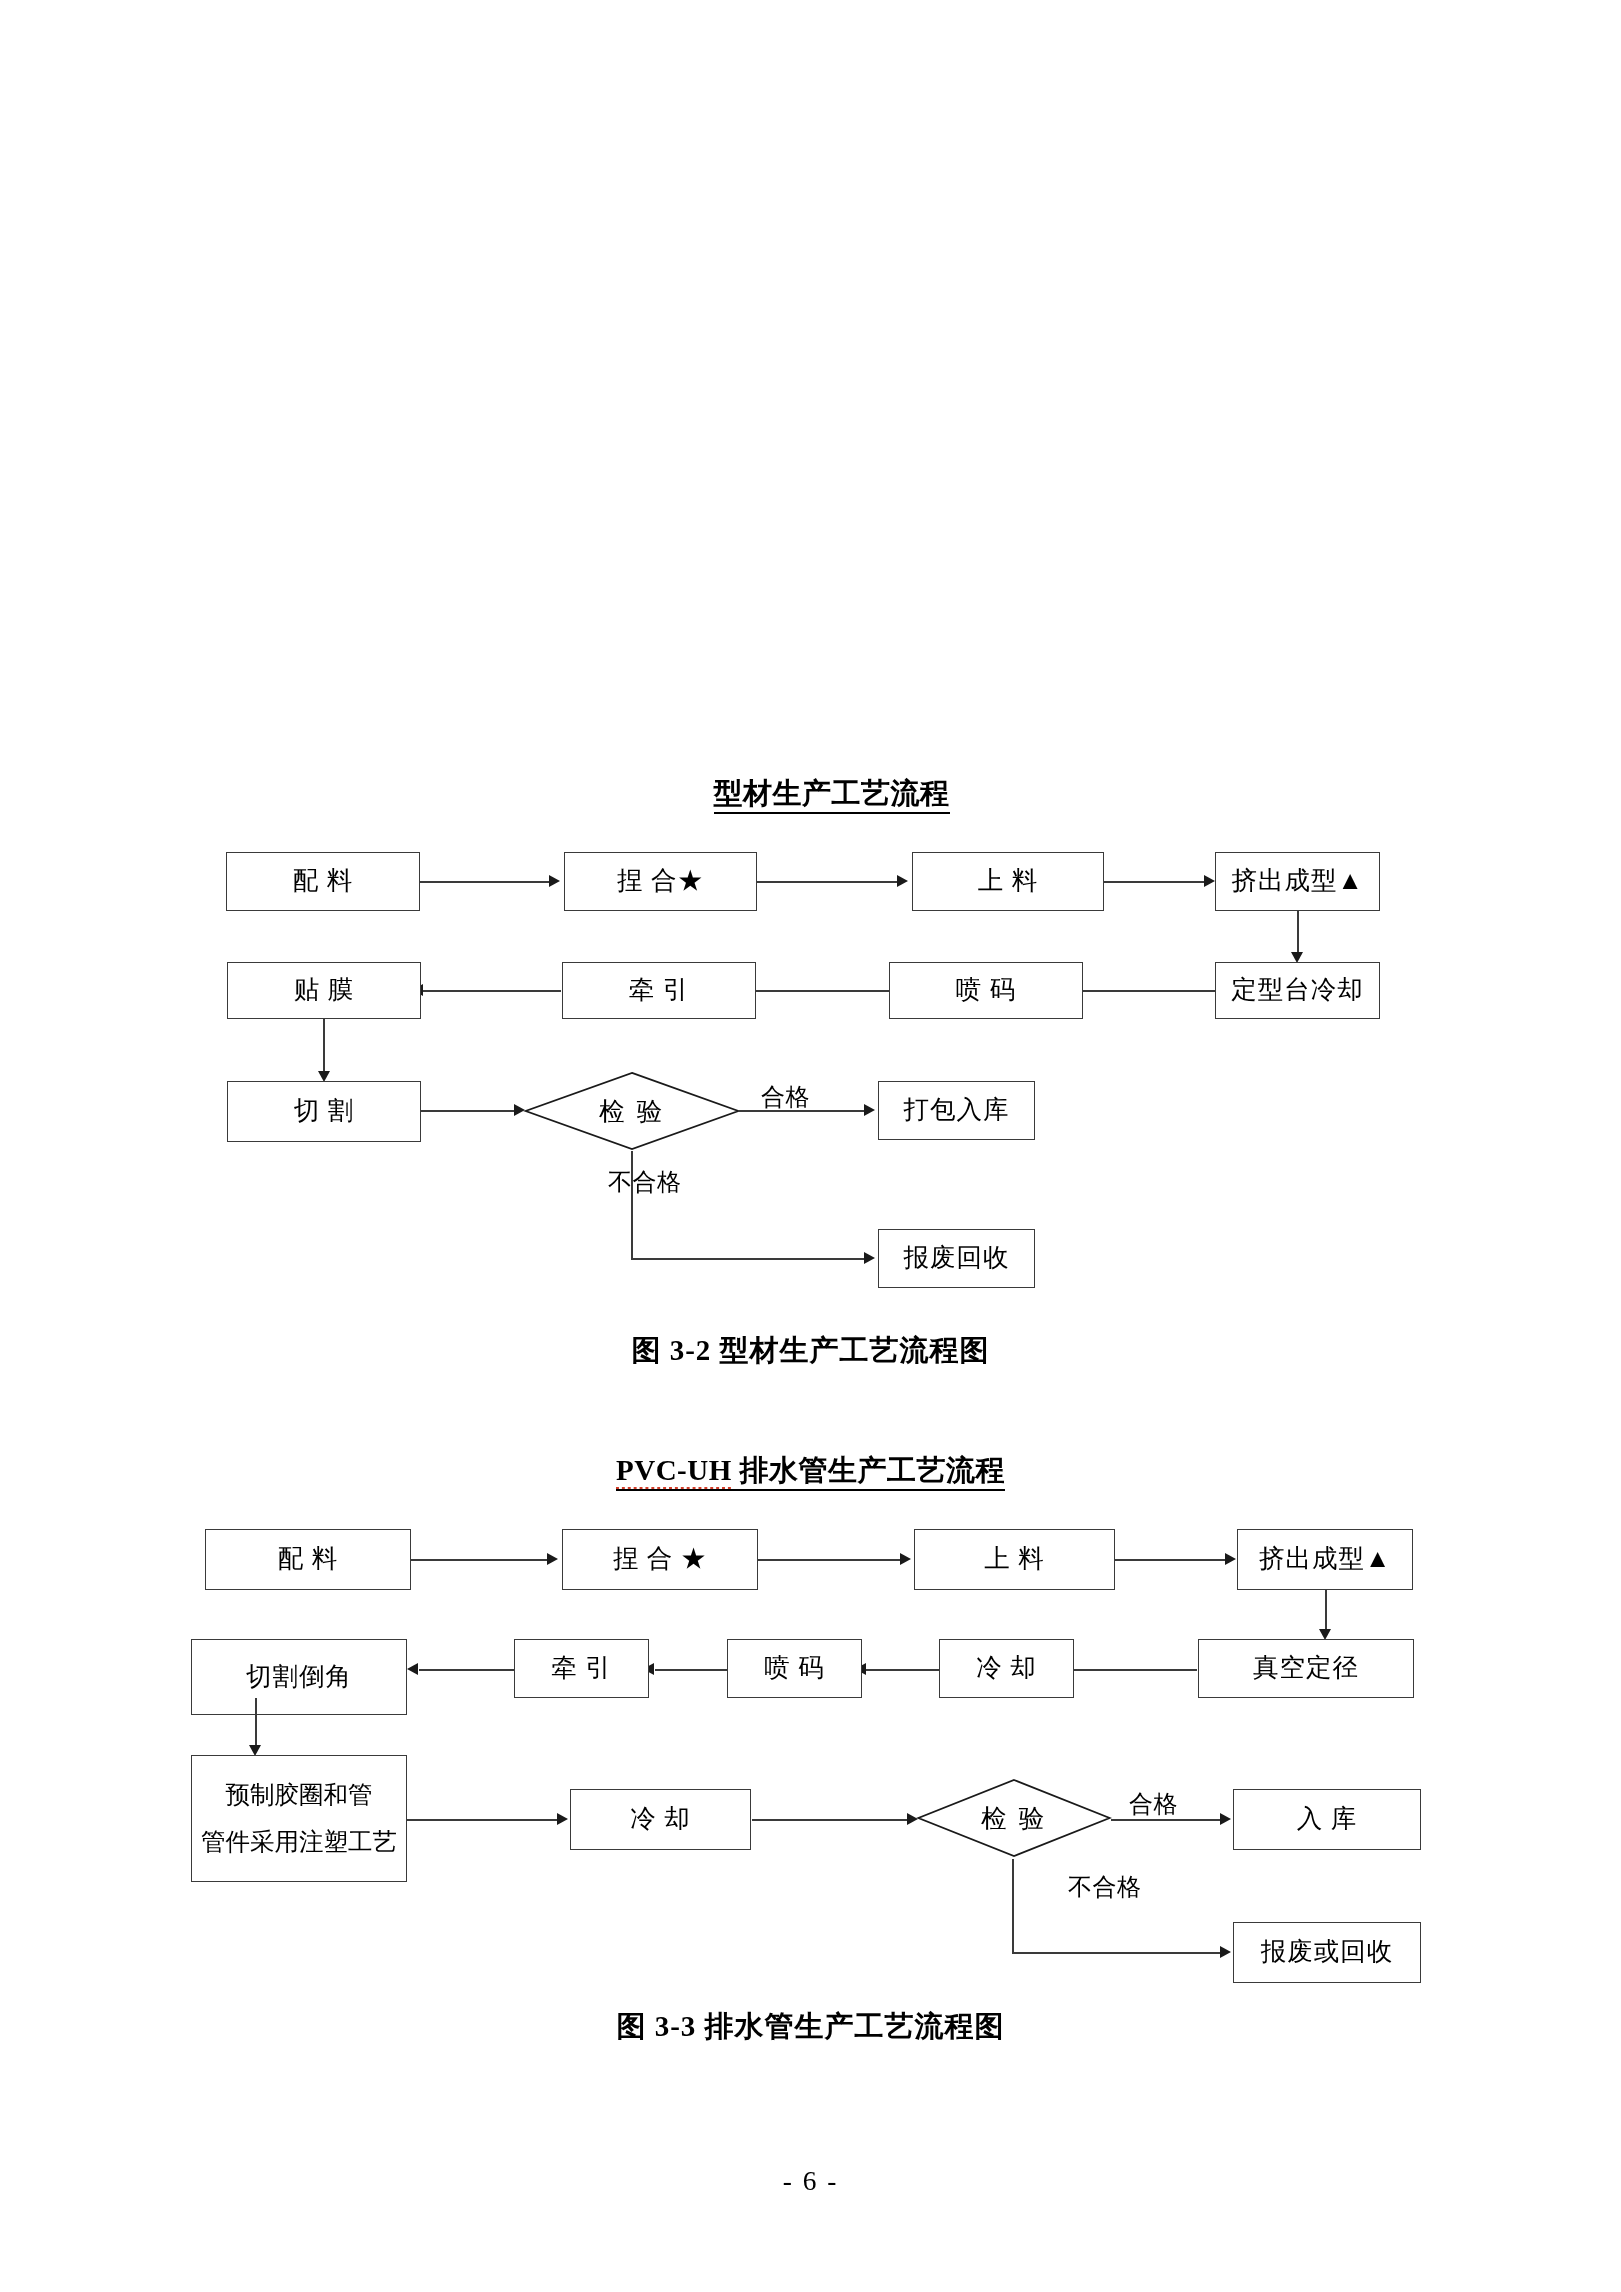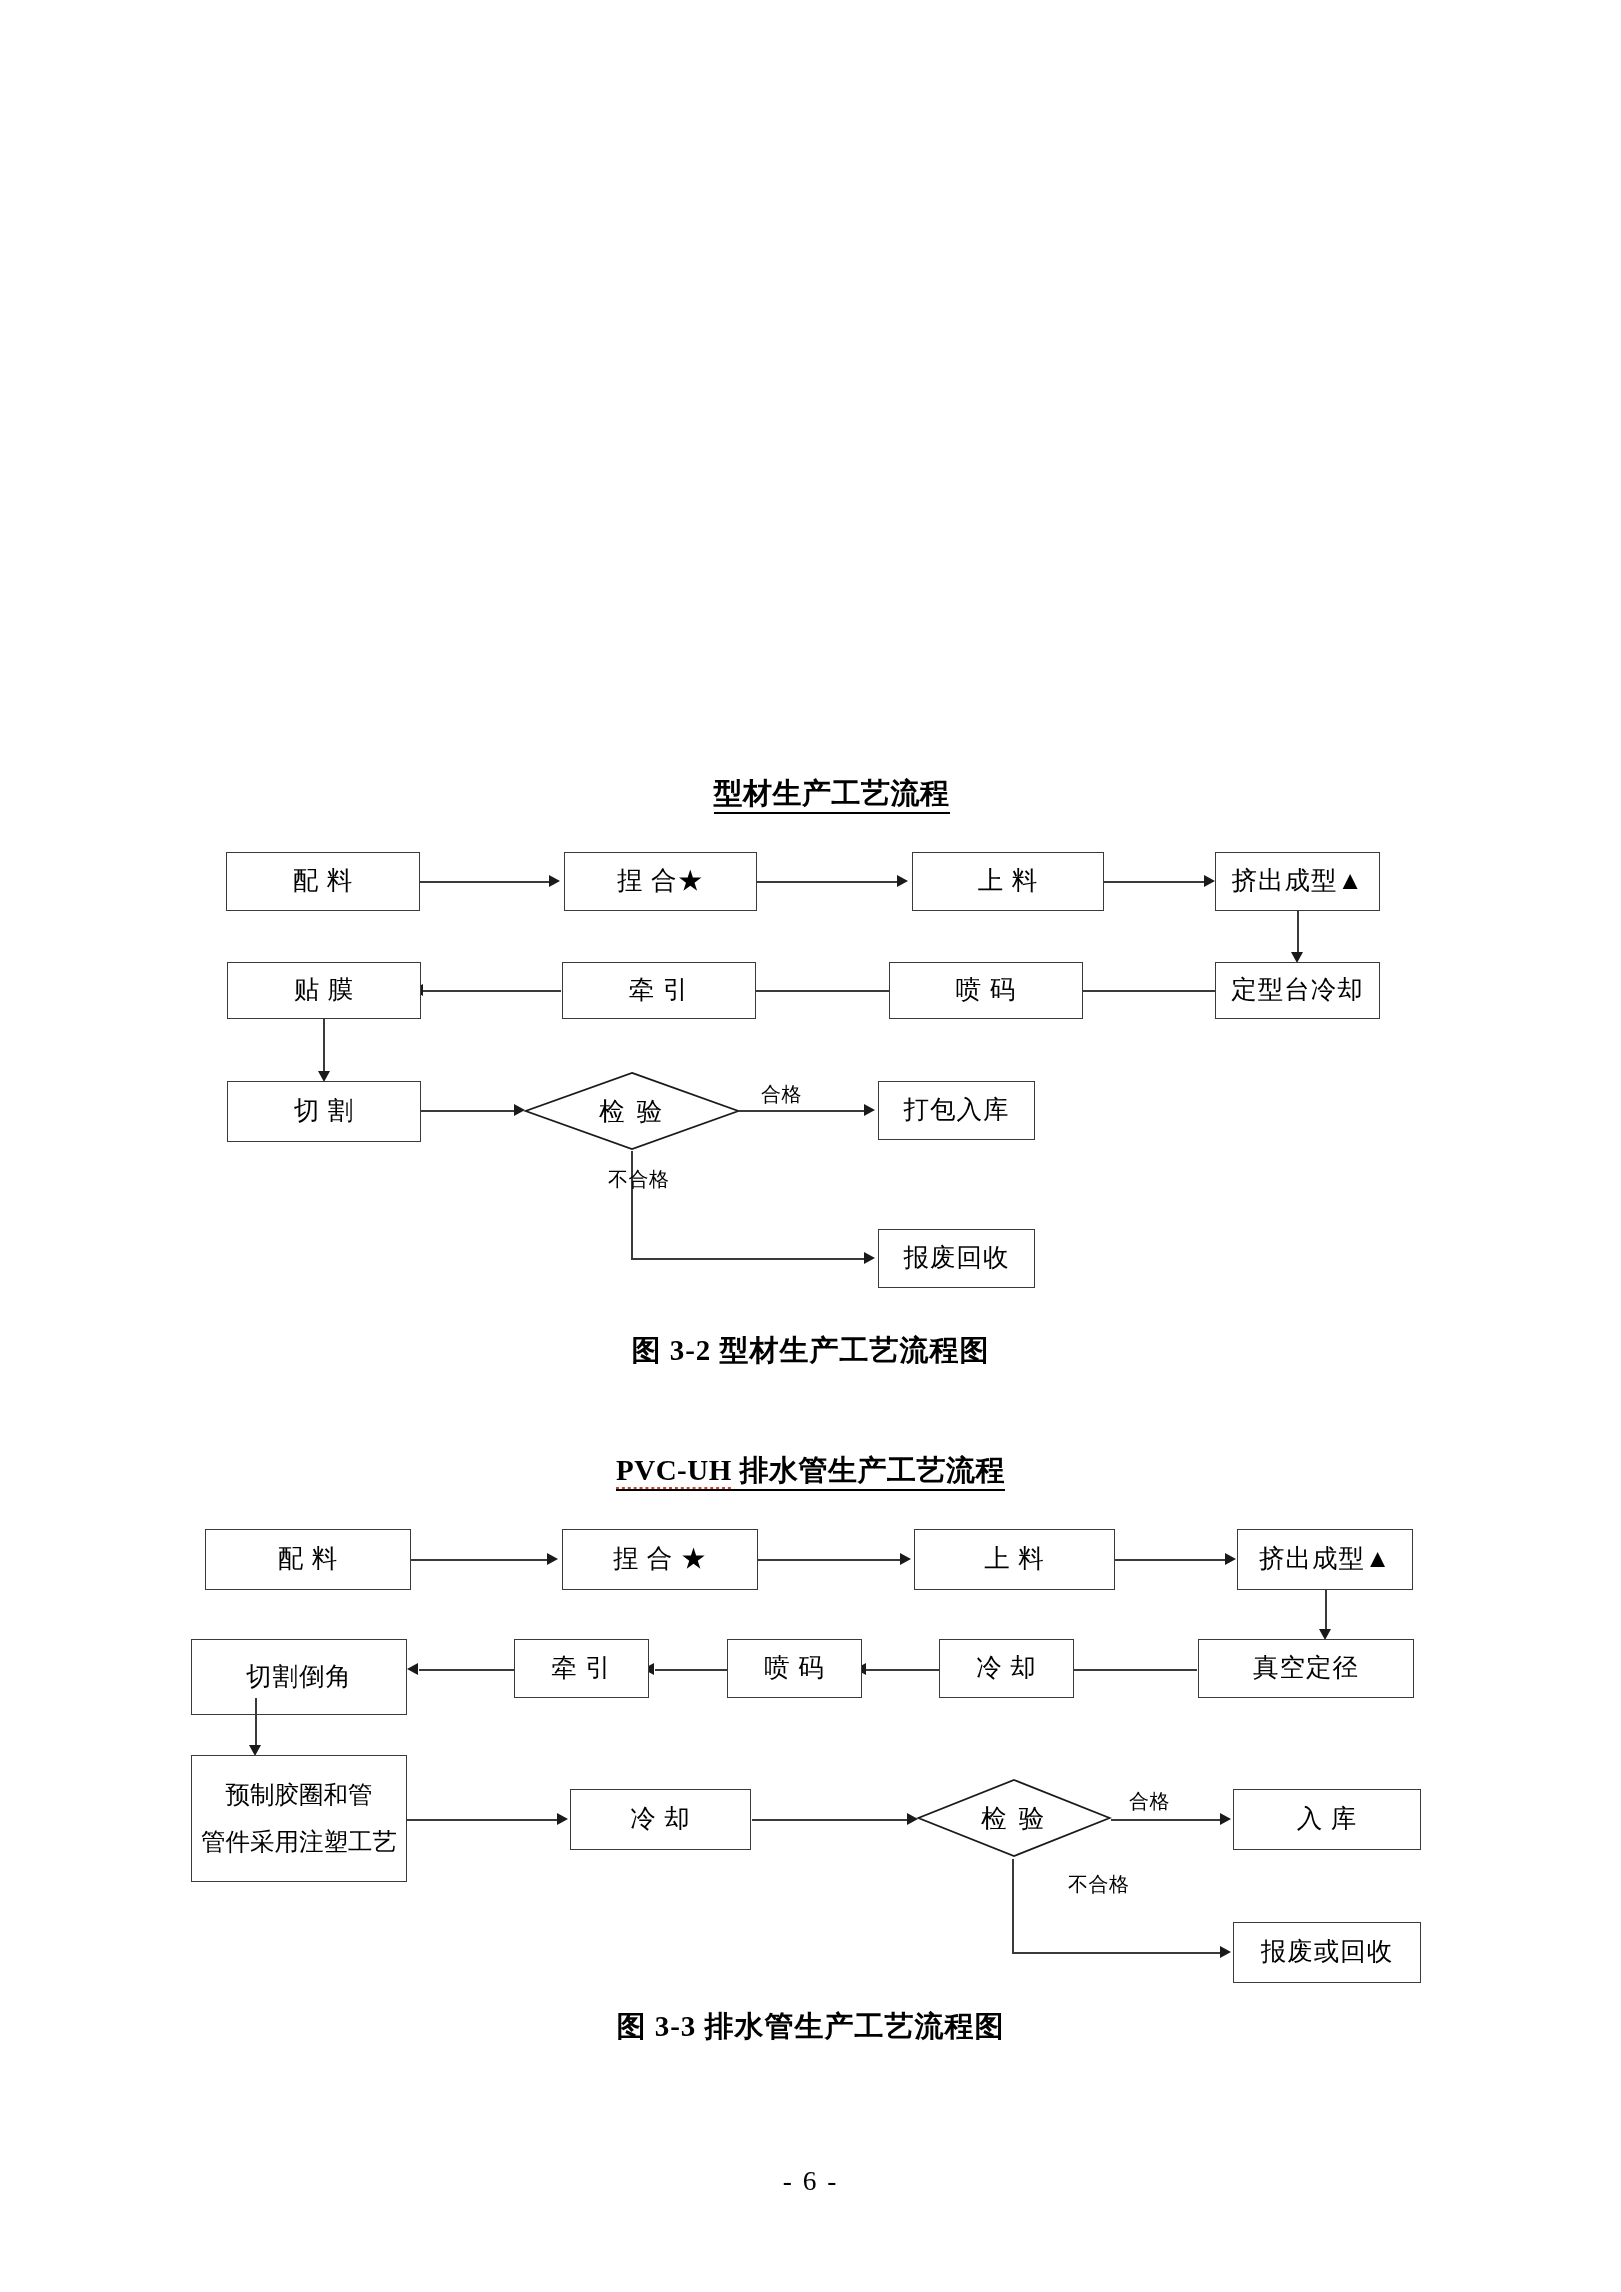--- a/index.html
+++ b/index.html
@@ -120,21 +120,21 @@
     border-right: 11.8px solid #1a1a1a;
   }
   .arrow.down {
     border-left: 6.9px solid transparent;
     border-right: 6.9px solid transparent;
     border-top: 11.8px solid #1a1a1a;
   }
 
   .edge-label {
     position: absolute;
-    font-size: 20px;
+    font-size: 24px;
     letter-spacing: 0.5px;
     white-space: nowrap;
   }
 
   .fig-caption {
     position: absolute;
     width: 100%;
     text-align: center;
     font-size: 29px;
     font-weight: bold;

